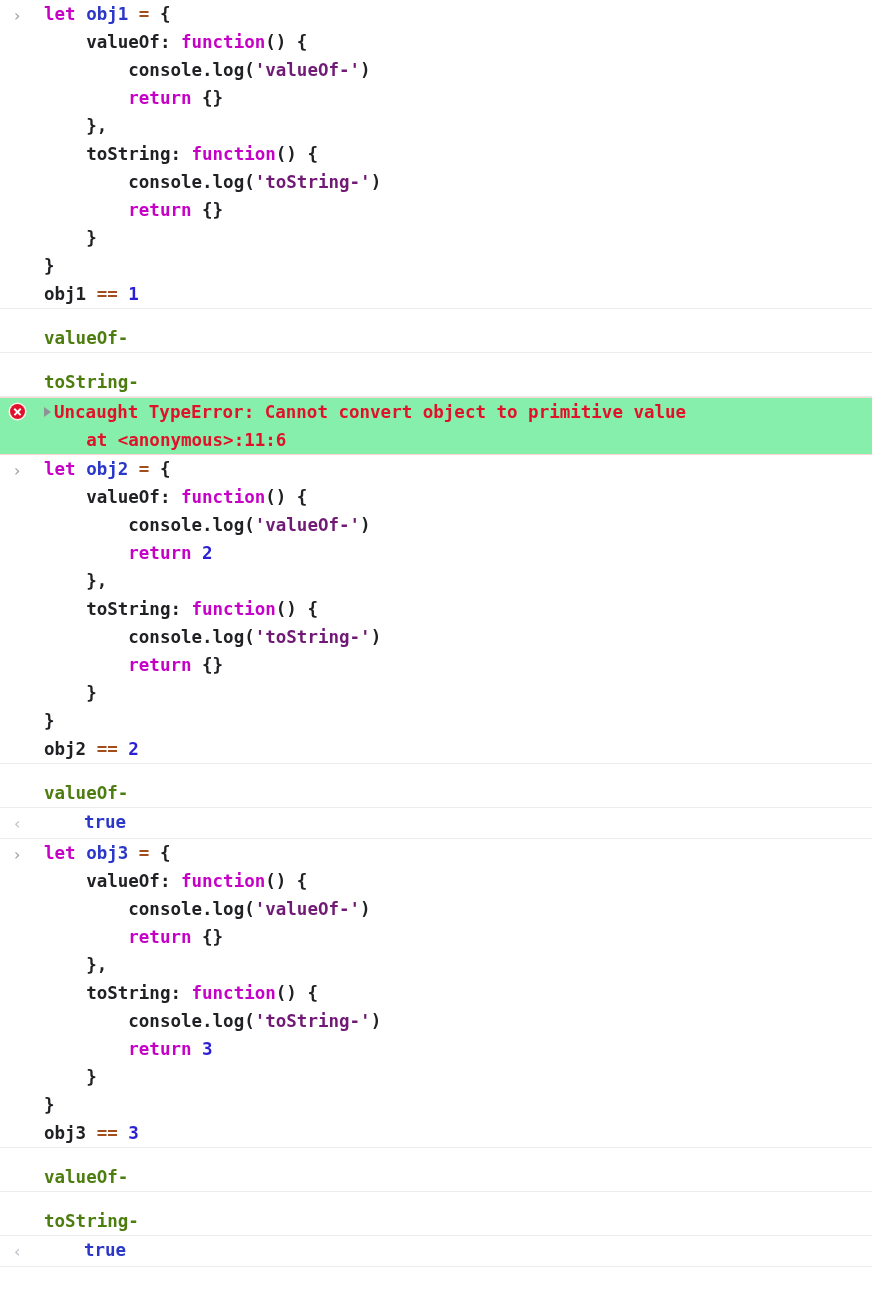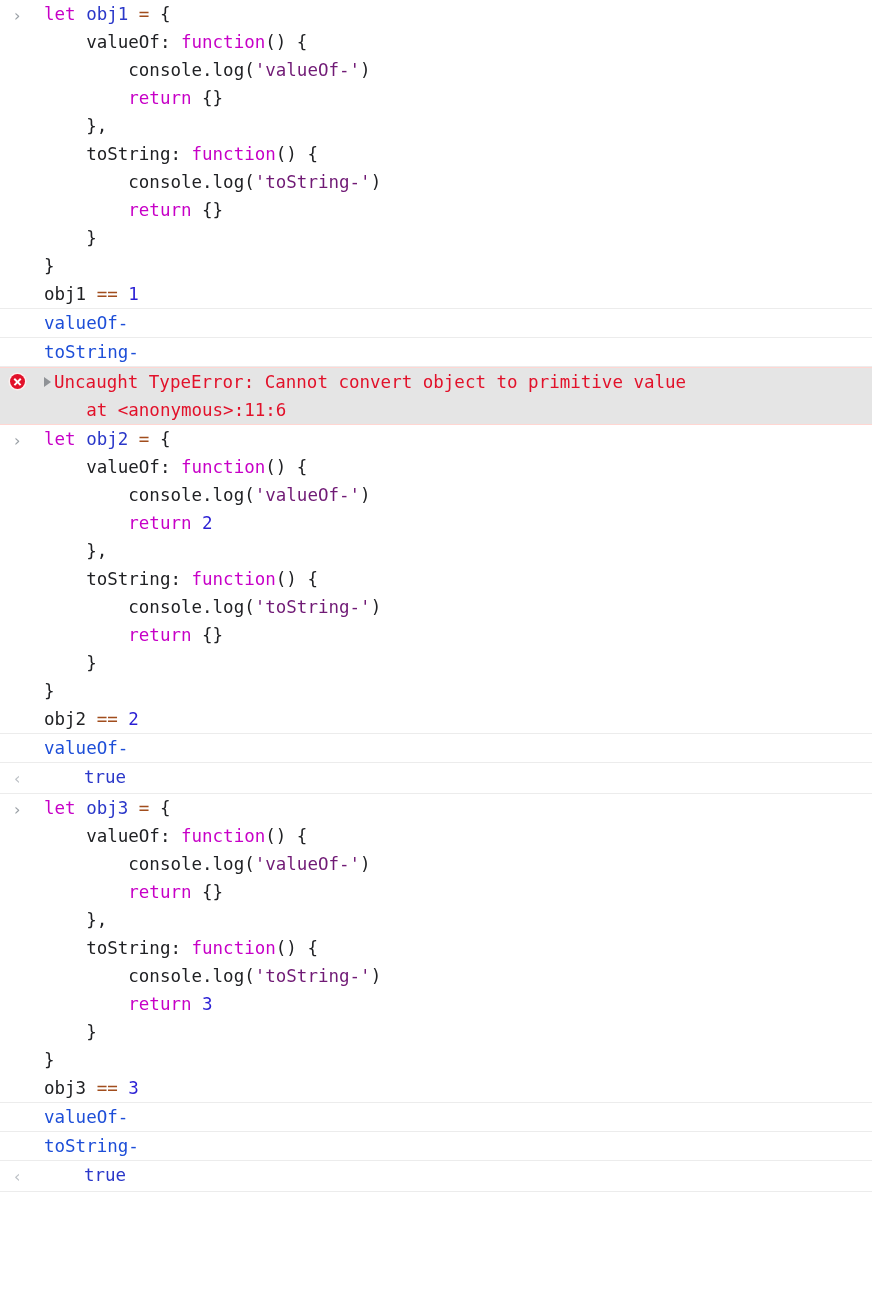--- a/index.html
+++ b/index.html
@@ -42,49 +42,50 @@
     user-select: none;
   }
   .gutter .chev { display: inline-block; font-family: "DejaVu Sans", sans-serif; }
 
   .content {
     flex: 1 1 auto;
     min-width: 0;
     white-space: pre-wrap;
     word-break: break-word;
     padding-top: 0px;
+    font-weight: bold;
   }
 
   
   .row.input .content {
     padding-top: 0;
   }
   .code {
     white-space: pre;
     display: block;
   }
 
   
   .kw      { color: #c700c7; }   
   .ident   { color: #2a37c9; }   
   .op      { color: #a14d1d; }   
   .str     { color: #701a75; }   
   .num     { color: #2a1fd4; }   
   .plain   { color: #202124; }   
 
   
-  .row.log .content { color: #1d4ed8; }
+  .row.log .content { color: #4d7c0f; margin-top: 15px; }
 
   
   .row.result .content { color: #2a37c9; margin-left: 40px; }
   .row.result .gutter  { color: #bdc1c6; }
 
   
   .row.error {
-    background: #e5e5e5;
+    background: #86efac;
     border-top: 1px solid #ffd6d2;
     border-bottom: 1px solid #ffd6d2;
     color: #e2112a;
   }
   .row.error .gutter {
     display: flex;
     align-items: flex-start;
     justify-content: flex-start;
     padding-left: 10px;
     padding-top: 6px;

